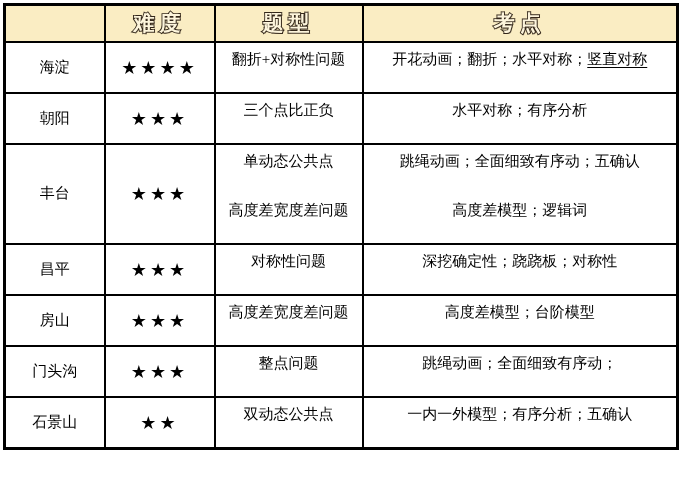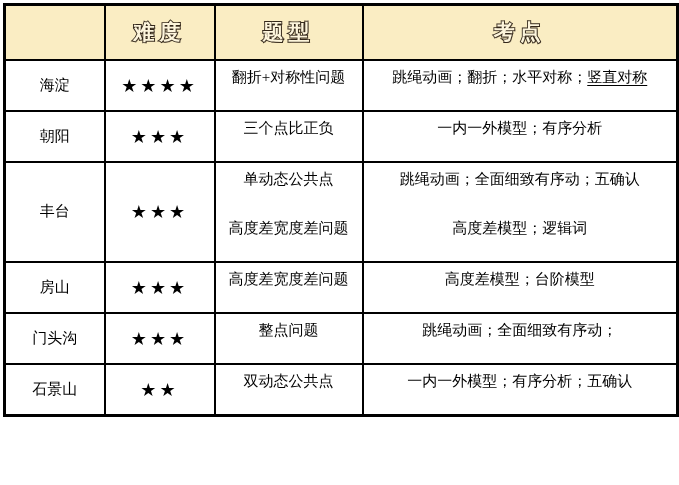--- a/index.html
+++ b/index.html
@@ -27,21 +27,21 @@
     border:3px solid var(--border-color);
   }
   th,td{
     border:2px solid var(--border-color);
     text-align:center;
     vertical-align:middle;
     padding:0;
     overflow:hidden;
   }
   thead th{
-    height:55px;
+    height:37px;
     background:var(--header-bg);
   }
   .hdr-text{
     font-family:"Liberation Sans","DejaVu Sans",sans-serif;
     font-weight:bold;
     font-size:21px;
     letter-spacing:5px;
     color:var(--header-fill);
     -webkit-text-stroke:1.8px var(--header-stroke);
     paint-order:stroke fill;
@@ -88,43 +88,53 @@
     </tr>
   </thead>
   <tbody>
       <tr>
         <td><span class="district">海淀</span></td>
         <td><span class="stars">★★★★</span></td>
         <td>
           <div class="cell-line">翻折+对称性问题</div>
         </td>
         <td>
-          <div class="cell-line"><span>跳绳动画；翻折；水平对称；</span><span class="u">竖直对称</span></div>
+          <div class="cell-line"><span>开花动画；翻折；水平对称；</span><span class="u">竖直对称</span></div>
         </td>
       </tr>
       <tr>
         <td><span class="district">朝阳</span></td>
         <td><span class="stars">★★★</span></td>
         <td>
           <div class="cell-line">三个点比正负</div>
         </td>
         <td>
-          <div class="cell-line"><span>一内一外模型；有序分析</span></div>
+          <div class="cell-line"><span>水平对称；有序分析</span></div>
         </td>
       </tr>
       <tr>
         <td><span class="district">丰台</span></td>
         <td><span class="stars">★★★</span></td>
         <td>
           <div class="cell-line">单动态公共点</div>
           <div class="cell-line">高度差宽度差问题</div>
         </td>
         <td>
           <div class="cell-line"><span>跳绳动画；全面细致有序动；五确认</span></div>
           <div class="cell-line"><span>高度差模型；逻辑词</span></div>
+        </td>
+      </tr>
+      <tr>
+        <td><span class="district">昌平</span></td>
+        <td><span class="stars">★★★</span></td>
+        <td>
+          <div class="cell-line">对称性问题</div>
+        </td>
+        <td>
+          <div class="cell-line"><span>深挖确定性；跷跷板；对称性</span></div>
         </td>
       </tr>
       <tr>
         <td><span class="district">房山</span></td>
         <td><span class="stars">★★★</span></td>
         <td>
           <div class="cell-line">高度差宽度差问题</div>
         </td>
         <td>
           <div class="cell-line"><span>高度差模型；台阶模型</span></div>

